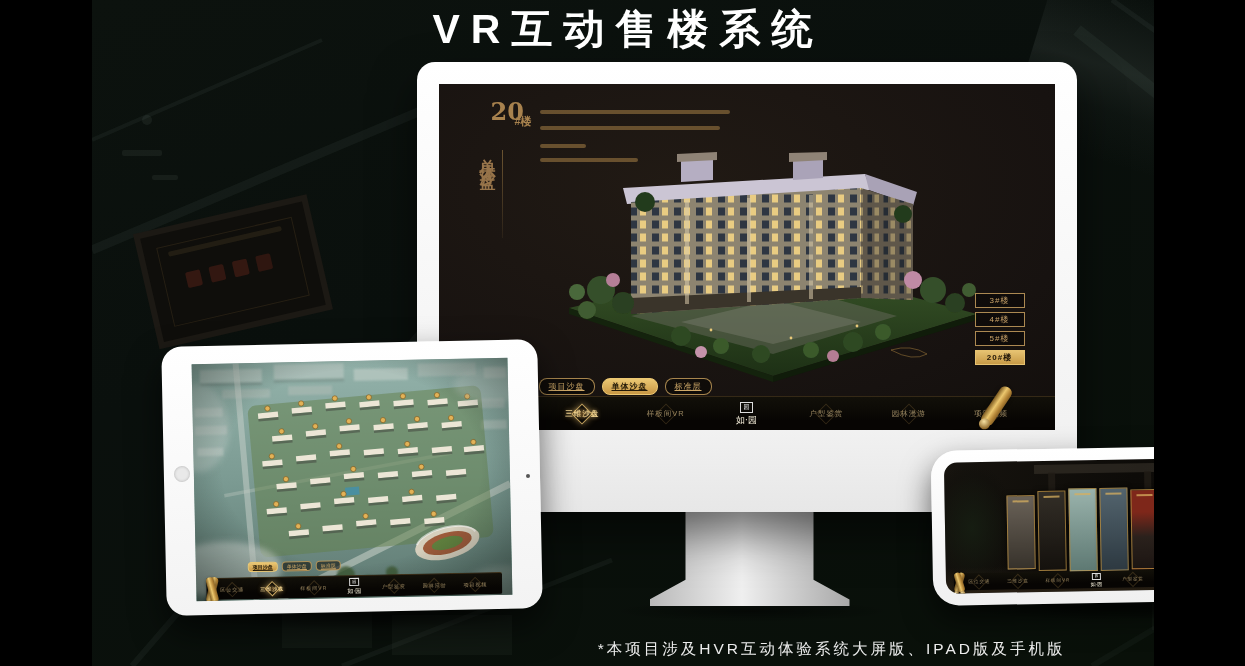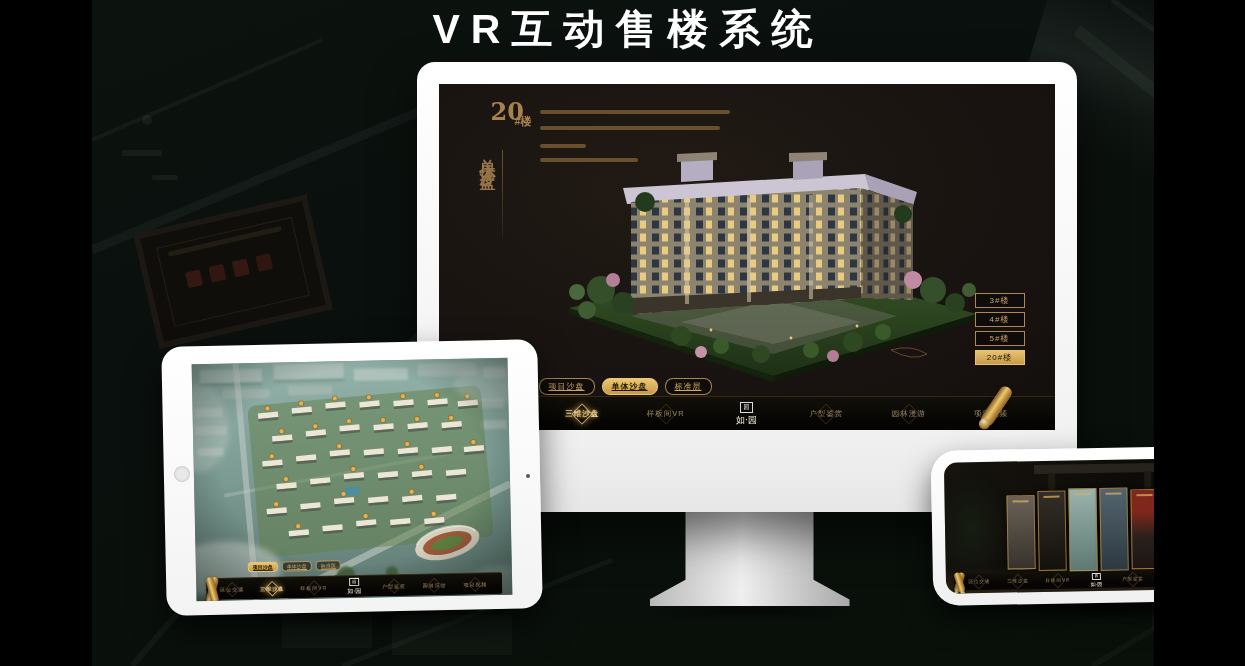--- a/index.html
+++ b/index.html
@@ -25,21 +25,21 @@
                 background:radial-gradient(closest-side,rgba(0,0,0,.5),transparent);z-index:0;}
   
   .unit-num{left:52px;top:16px;color:#a8824e;font-family:"DejaVu Serif",serif;font-size:24px;font-weight:700;line-height:1;}
   .unit-suffix{left:76px;top:30px;color:#a8824e;font-size:11px;font-weight:700;}
   .unit-vert{left:38px;top:62px;color:#97744a;font-size:16px;letter-spacing:5px;writing-mode:vertical-rl;font-weight:700;}
   .unit-vline{left:63px;top:66px;width:1px;height:88px;background:linear-gradient(rgba(160,125,70,.6),rgba(160,125,70,.1));}
   .desc-line{height:4px;background:rgba(165,128,70,.55);border-radius:2px;}
   .fbtn-col{left:536px;top:209px;width:50px;display:flex;flex-direction:column;gap:4px;}
   .fbtn{height:13px;border:1px solid rgba(200,160,95,.85);border-radius:0;color:#caa369;font-size:8px;
         display:flex;align-items:center;justify-content:center;background:rgba(0,0,0,.35);letter-spacing:1px;cursor:pointer;}
-  .fbtn.active{background:linear-gradient(#e6c271,#c79a47);color:#211608;border-color:#e6c271;font-weight:400;}
+  .fbtn.active{background:linear-gradient(#e6c271,#c79a47);color:#211608;border-color:#e6c271;font-weight:700;}
   .tab-row{display:flex;gap:7px;align-items:center;}
   .m-tabs{left:100px;top:294px;}
   .tab{border:1px solid rgba(205,165,95,.8);border-radius:8px;color:#cfa968;background:rgba(10,7,4,.55);
        padding:2px 9px;font-size:8px;letter-spacing:1px;white-space:nowrap;cursor:pointer;text-decoration:underline;}
   .tab.active{background:linear-gradient(#ecc873,#c89845);color:#241a08;border-color:#ecc873;font-weight:700;}
   .navbar{background:linear-gradient(#121009,#070503 70%);display:flex;align-items:center;}
   .m-navbar{left:0px;top:312px;width:616px;height:34px;border-top:1px solid rgba(190,150,80,.25);}
   .nav-group{display:flex;flex:1;justify-content:space-evenly;align-items:center;}
   .nav-item{position:relative;color:rgba(205,180,130,.72);letter-spacing:1px;padding:3px 2px;white-space:nowrap;cursor:pointer;}
   .nav-item::before{content:'';position:absolute;left:50%;top:50%;width:13px;height:13px;
@@ -490,13 +490,14 @@
         </div>
       <div class="scroll p-scroll right"></div>
     </div>
 
     <div class="abs phone-notch">
       <div class="spk"></div>
       <div class="cam"></div>
     </div>
   </div>
 
+  <div class="abs footnote">*本项目涉及HVR互动体验系统大屏版、IPAD版及手机版</div>
 </div>
 
 </body></html>

